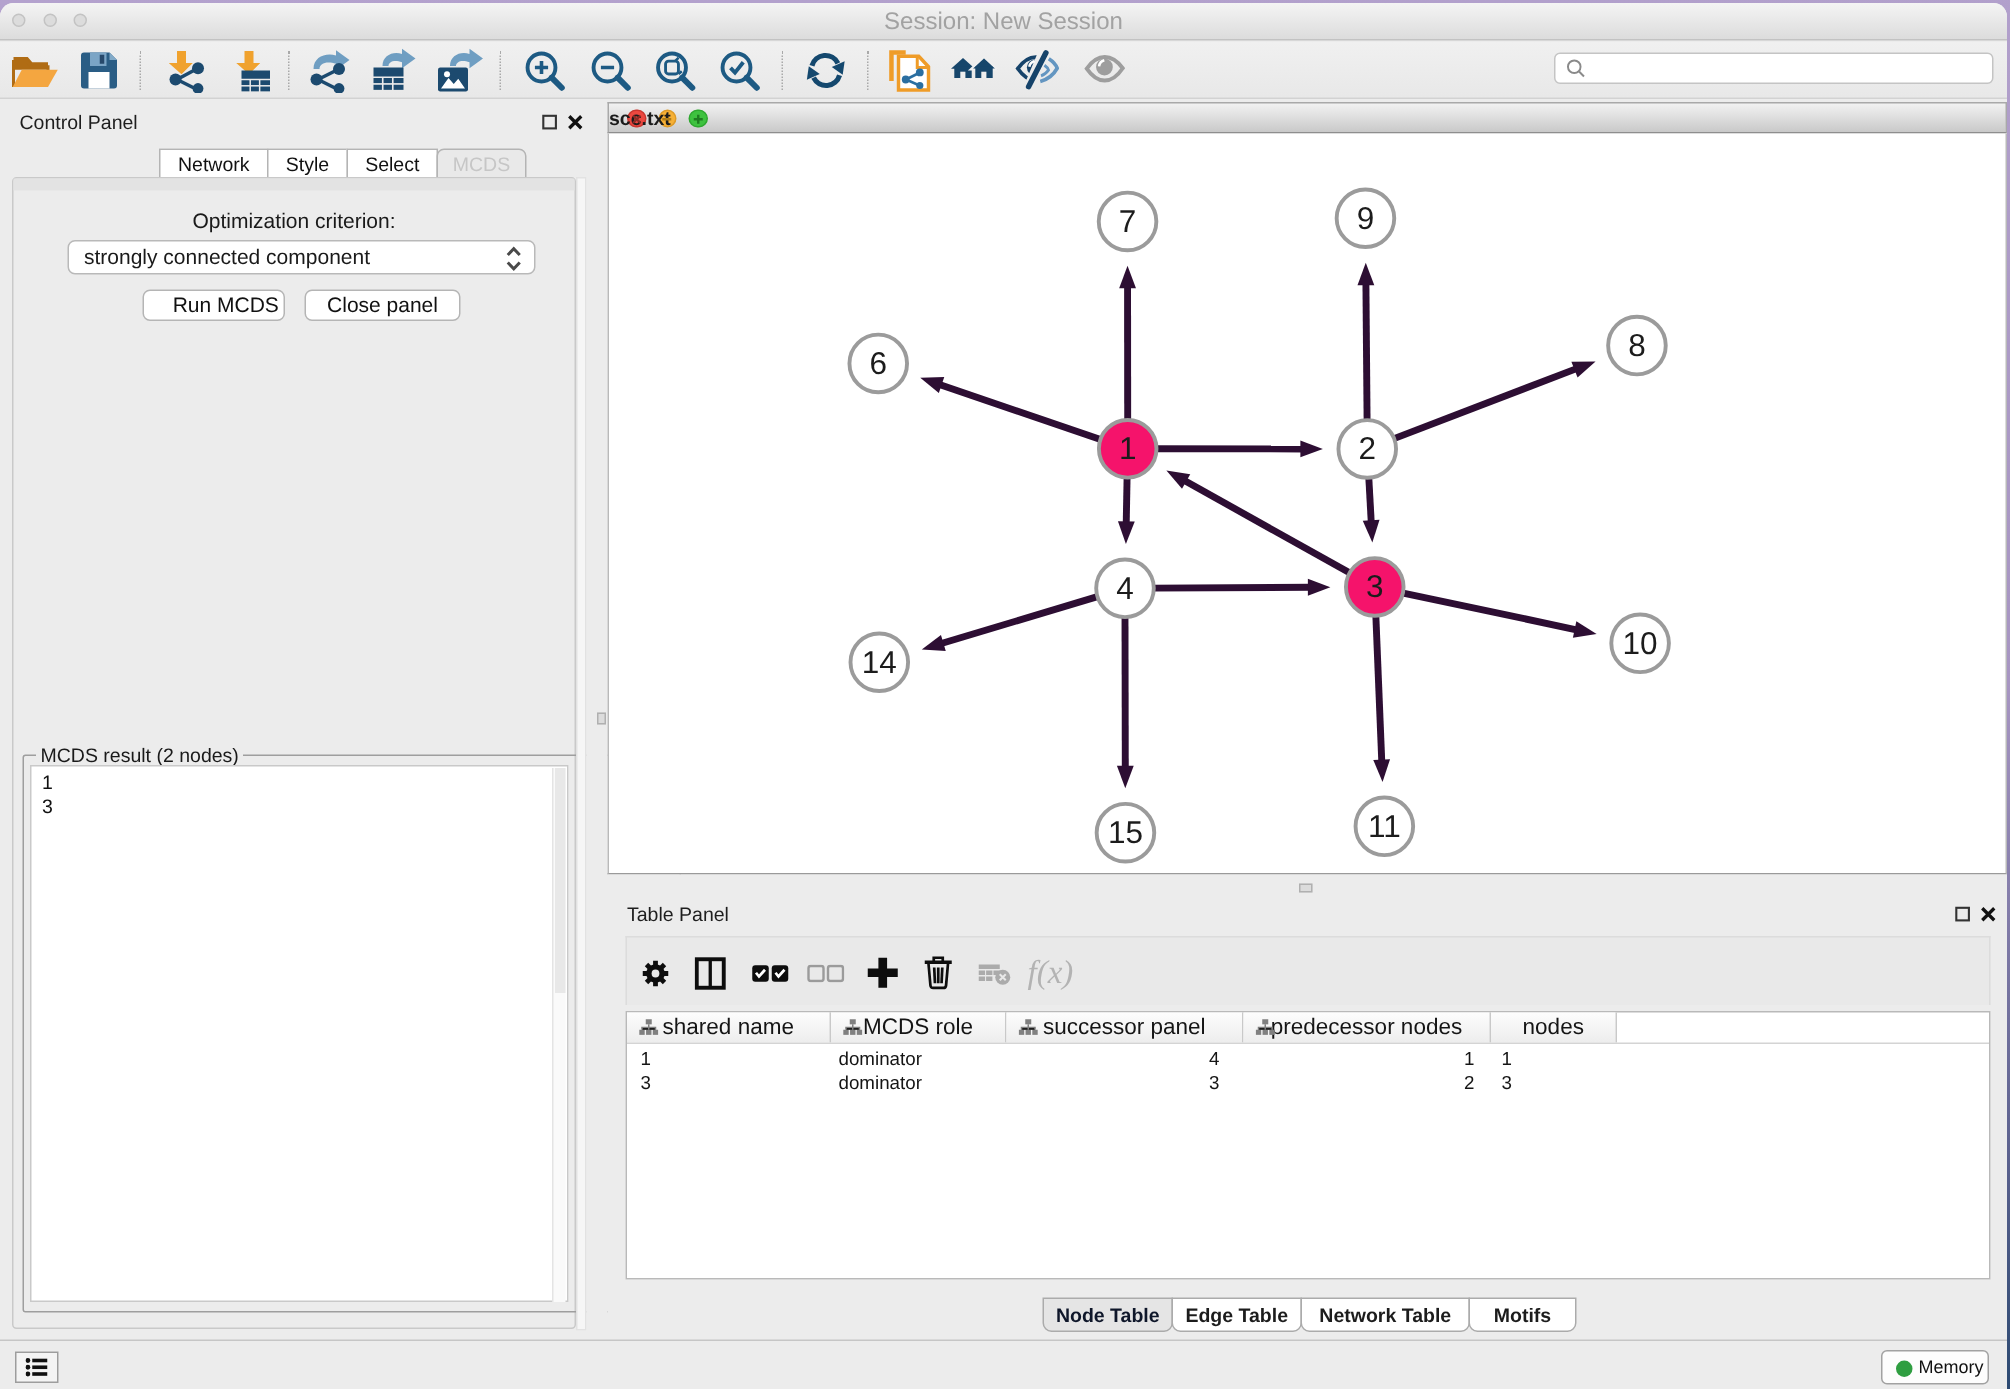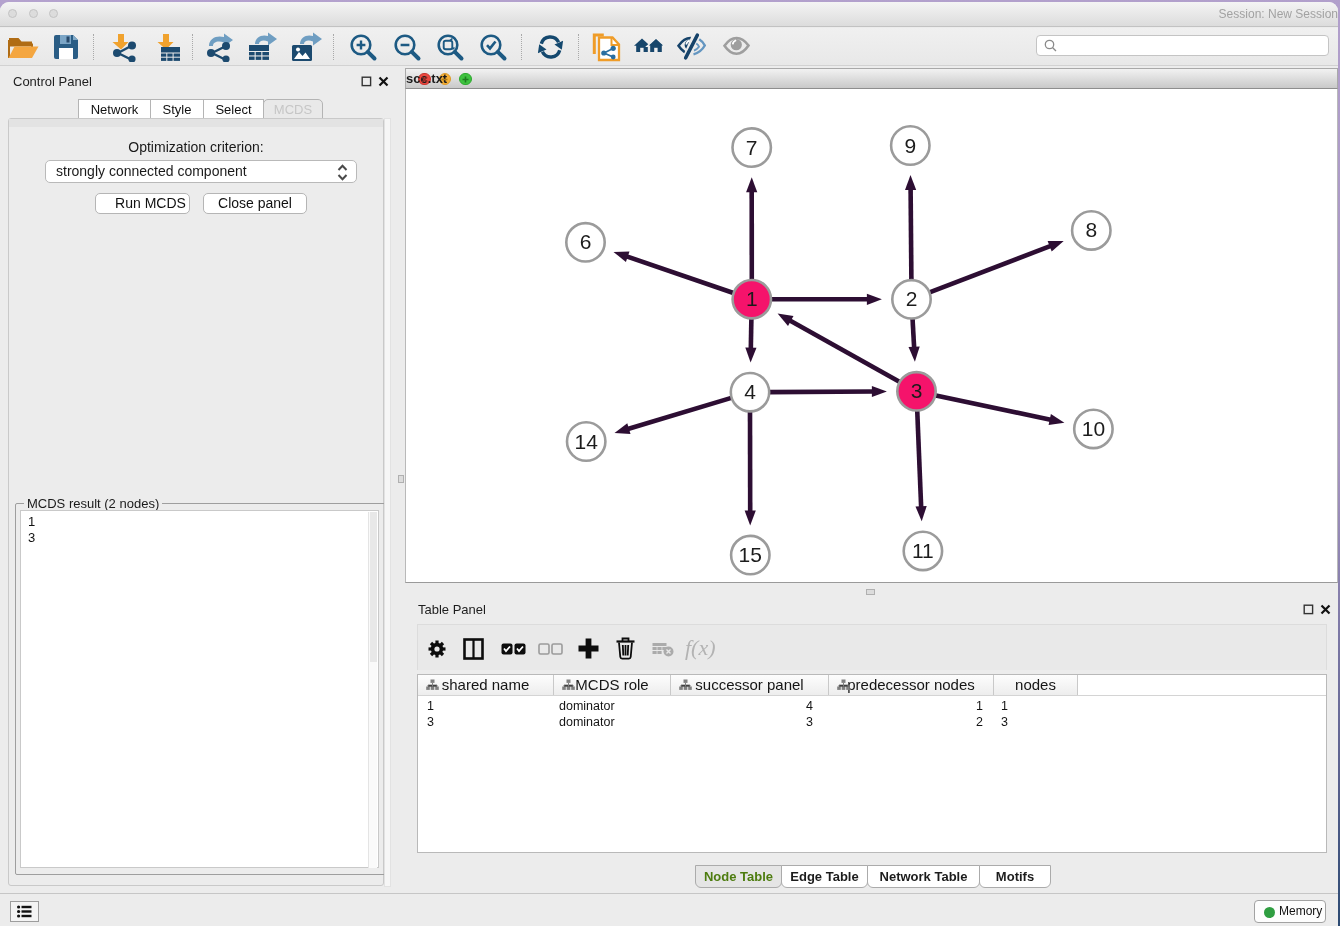--- a/index.html
+++ b/index.html
@@ -5,34 +5,34 @@
 * { margin:0; padding:0; box-sizing:border-box; }
 html,body { width:1340px; height:926px; overflow:hidden; }
 body { background:linear-gradient(175deg,#b4a2ce 0%,#a795c2 55%,#5c628f 85%,#2c4a72 100%); font-family:"Liberation Sans", sans-serif; position:relative; }
 #win { position:absolute; left:0; top:2px; width:1338px; height:924px;
   background:#ececec; border-radius:9px 9px 0 0; overflow:hidden; }
 
 #titlebar { position:absolute; left:0; top:0; width:1338px; height:25px;
   background:linear-gradient(#f4f4f4,#dcdcdc); border-bottom:1px solid #c2c2c2; }
 .tl { position:absolute; top:6.5px; width:9px; height:9px; border-radius:50%;
   background:#dcdcdc; border:1px solid #c3c3c3; }
-#title { position:absolute; top:0; left:0; width:100%; text-align:right;
-  line-height:25px; font-size:12px; color:#a2a2a2; }
+#title { position:absolute; top:0; left:0; width:100%; text-align:center;
+  line-height:25px; font-size:16px; color:#a2a2a2; }
 
 #toolbar { position:absolute; left:0; top:26px; width:1338px; height:38px;
   background:linear-gradient(#f0f0f0,#e8e8e8); border-bottom:1px solid #d2d2d2; }
 .tbi { position:absolute; top:4px; }
 .tsep { position:absolute; top:6px; width:0; height:26px; border-left:1px dotted #a9a9a9; }
 #search { position:absolute; left:1036px; top:7px; width:293px; height:21px;
   background:#fff; border:1px solid #c4c4c4; border-radius:4px; }
 
 #cpanel { position:absolute; left:0; top:64px; width:391px; height:827px; background:#ececec; }
 #cpanel .phead { position:absolute; left:13px; top:8px; font-size:13px; color:#1e1e1e; }
 .tab { position:absolute; top:33px; height:20px; background:#fff; border:1px solid #b4b4b4;
-  font-size:13px; color:#111; text-align:center; line-height:19px; }
+  font-size:13px; color:#111; text-align:center; line-height:19px;margin-left:28px; }
 .tab.sel { background:#e9e9e9; color:#c6c6c6; border-radius:5px 5px 0 0; }
 #cpbody { position:absolute; left:8px; top:52px; width:376px; height:768px;
   background:#ececec; border:1px solid #c9c9c9; border-radius:3px; }
 
 #netwin { position:absolute; left:405px; top:64px; width:933px; height:517px; }
 #nettb { position:absolute; left:0; top:2px; width:933px; height:21px;
   background:linear-gradient(#f2f2f2,#c9c9c9); border:1px solid #a9a9a9; border-bottom-color:#8e8e8e; }
 #netcv { position:absolute; left:0; top:23px; width:933px; height:494px; background:#fff;
   border-left:1px solid #b9b9b9; border-right:1px solid #b9b9b9; border-bottom:1px solid #9a9a9a; }
 .lamp { position:absolute; top:3.5px; width:12.5px; height:12.5px; border-radius:50%; }
@@ -437,21 +437,21 @@
           <g stroke="#808080" stroke-width="1">
             <path d="M6.5 3.9 V6 M2 7.5 V6 H11 V7.5 M6.5 6 V7.5"></path>
           </g>
         </svg>
       <div class="trow" style="left:9px;top:23px;">1<br>3</div>
       <div class="trow" style="left:141px;top:23px;">dominator<br>dominator</div>
       <div class="trow" style="left:253px;top:23px;width:142px;text-align:right;">4<br>3</div>
       <div class="trow" style="left:411px;top:23px;width:154px;text-align:right;">1<br>2</div>
       <div class="trow" style="left:583px;top:23px;">1<br>3</div>
     </div>
-    <div class="btab" style="left:290px;width:87px;background:#e5e5e5;color:#4d7c0f;">Node Table</div>
+    <div class="btab" style="left:290px;width:87px;background:#e5e5e5;color:#0f172a;">Node Table</div>
     <div class="btab" style="left:376px;width:87px;">Edge Table</div>
     <div class="btab" style="left:462px;width:113px;">Network Table</div>
     <div class="btab" style="left:574px;width:72px;">Motifs</div>
   </div>
   <div id="statusbar">
     <div style="position:absolute;left:10px;top:7px;width:29px;height:21px;background:#f4f4f4;border:1px solid #9d9d9d;">
       <svg width="15" height="13" style="position:absolute;left:6px;top:3px" viewBox="0 0 15 13">
         <g fill="#111">
             <circle cx="1.6" cy="2" r="1.6"></circle>
             <circle cx="1.6" cy="6.5" r="1.6"></circle>

